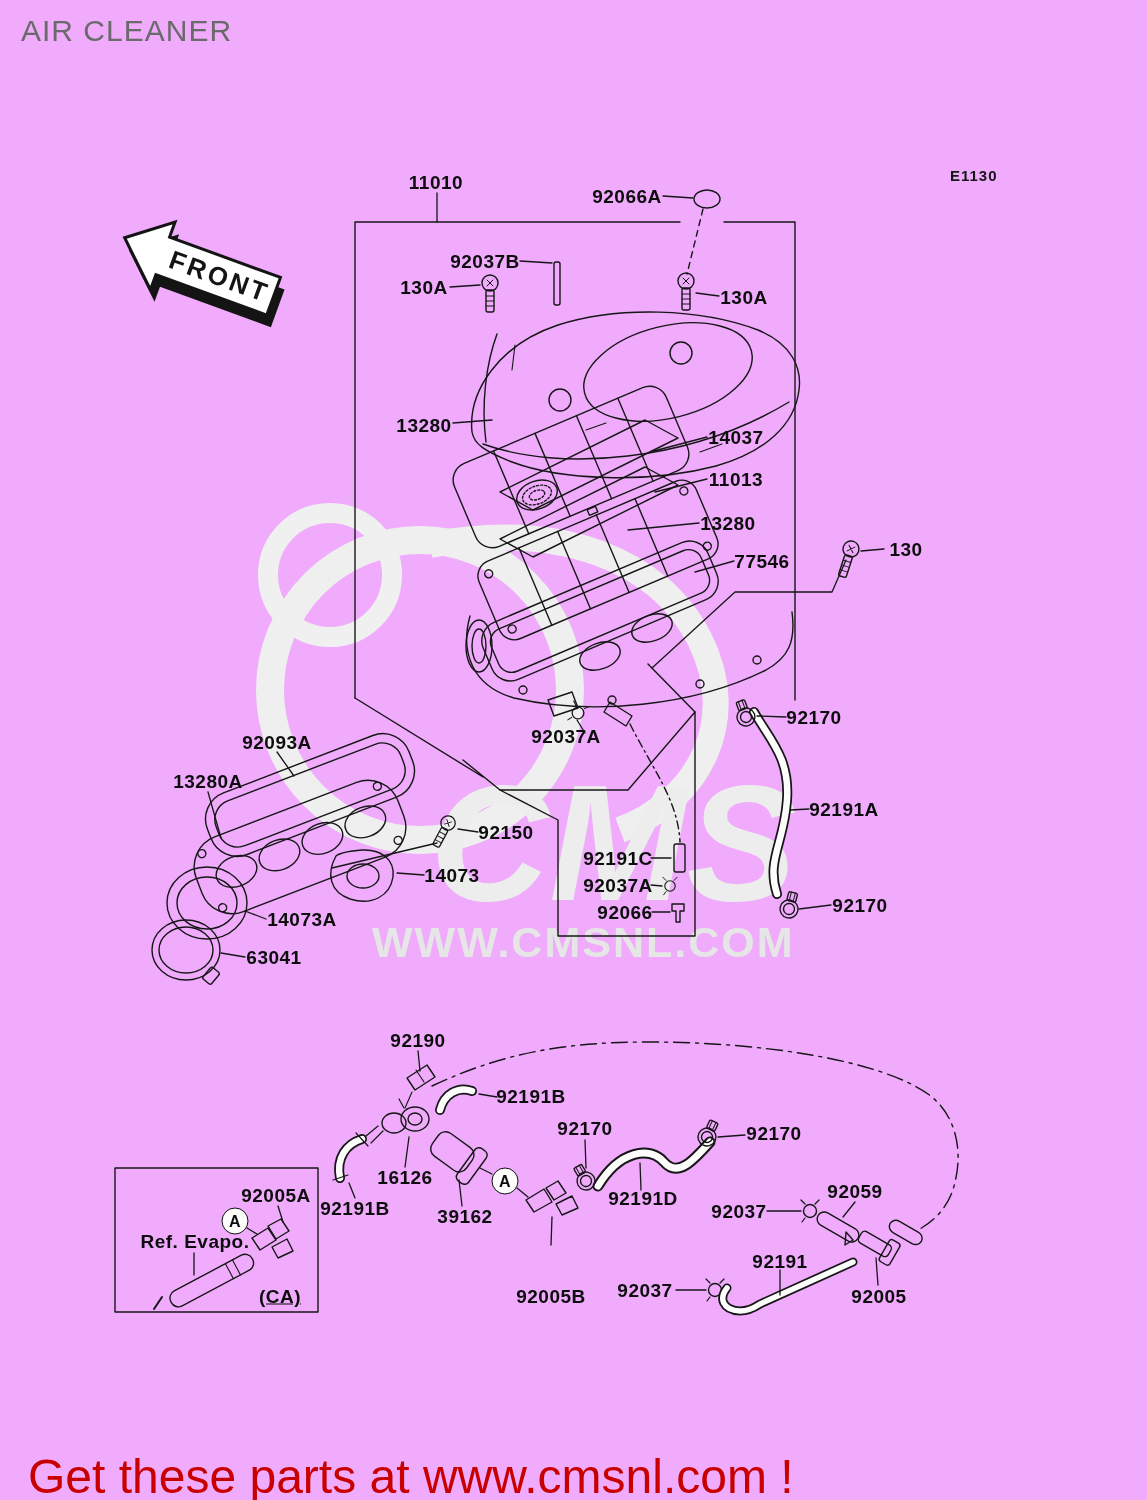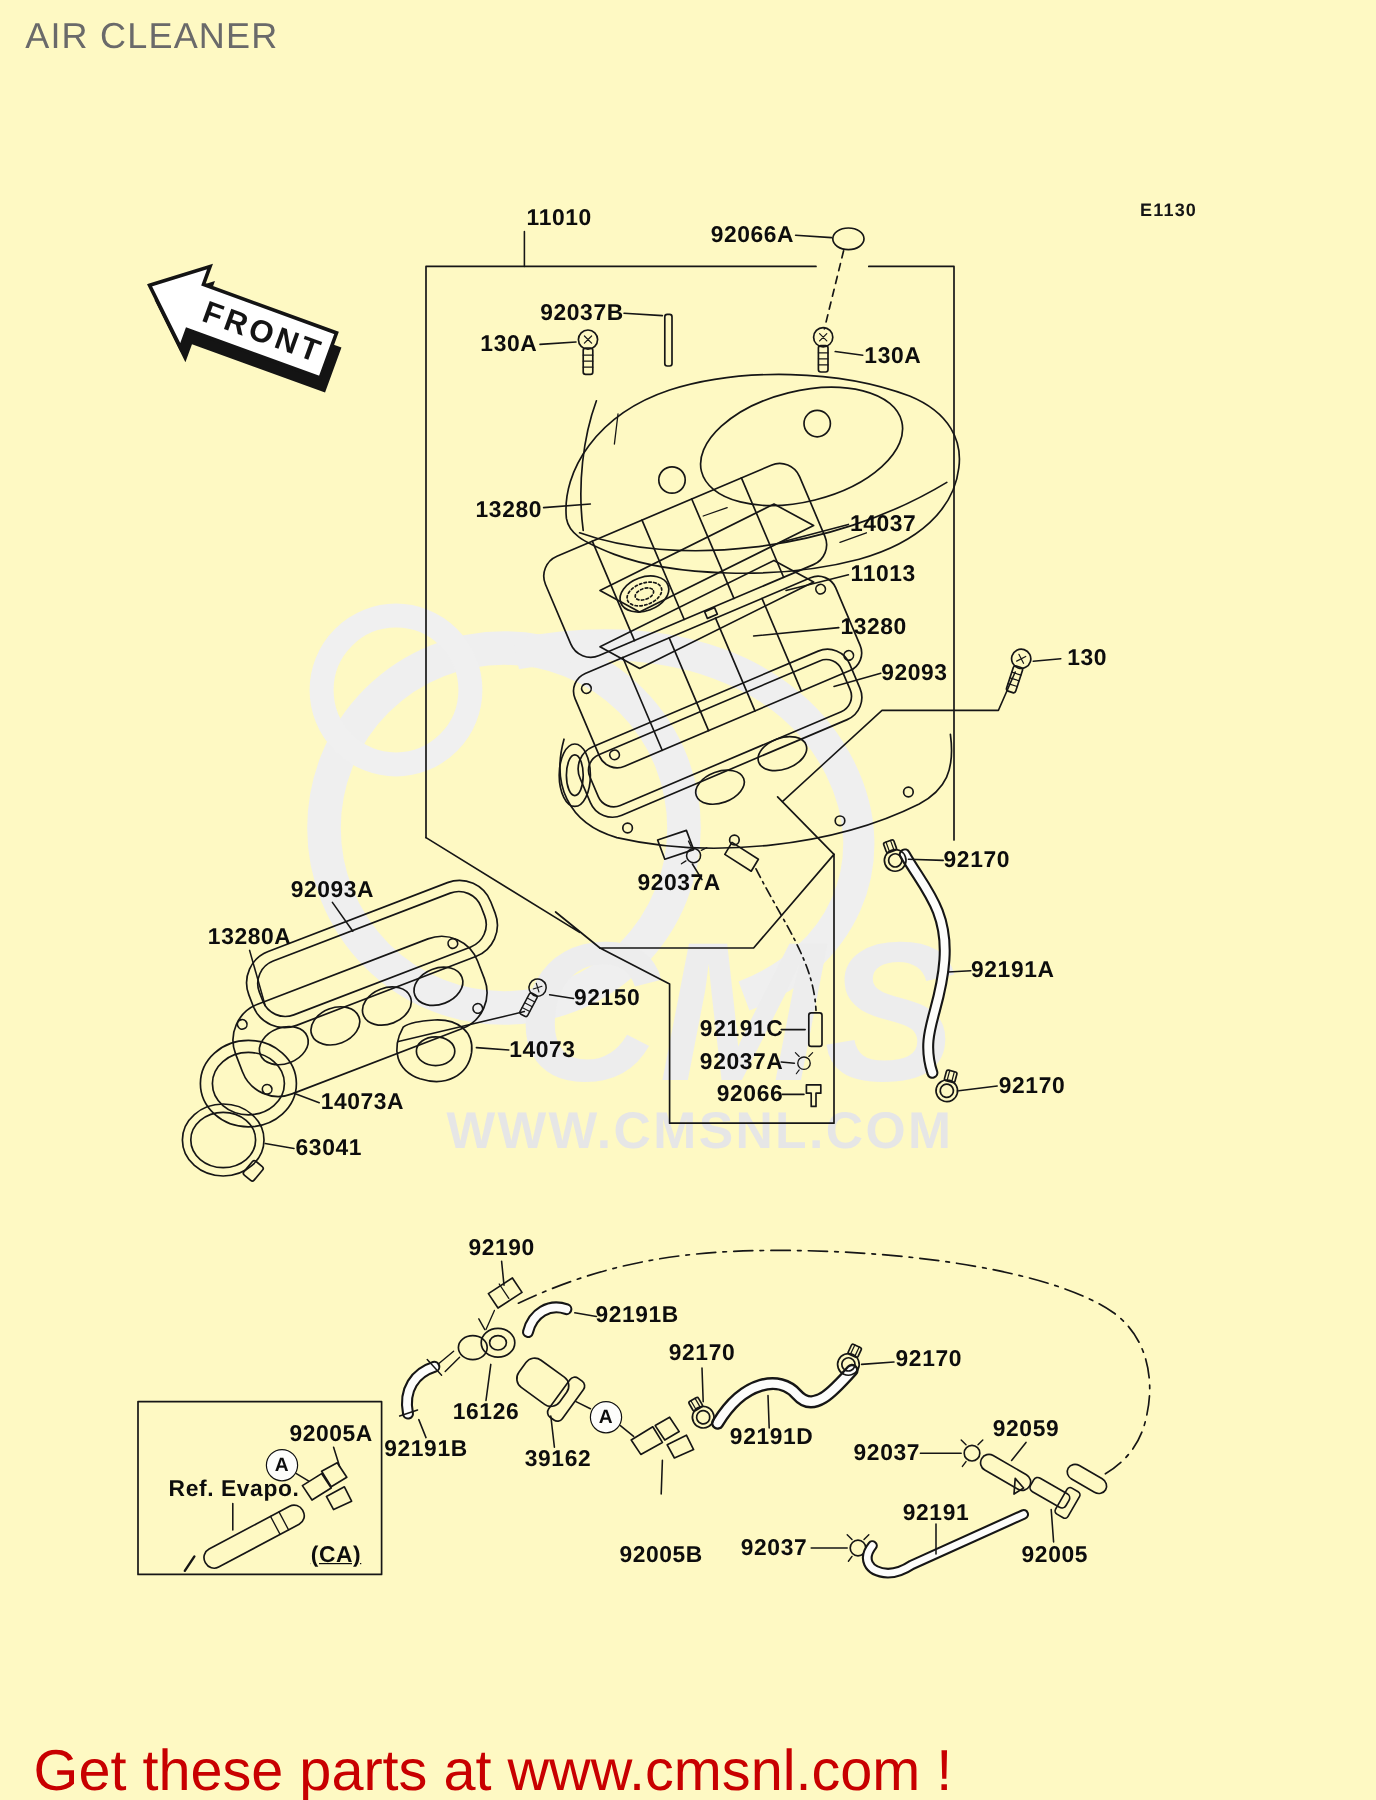--- a/index.html
+++ b/index.html
@@ -1,16 +1,16 @@
 <!DOCTYPE html>
 <html><head>
 <meta charset="utf-8">
 <style>
   html,body{margin:0;padding:0;background:#ffffff;}
-  .stage{position:relative;width:1147px;height:1500px;background:#fef9c3;
+  .stage{position:relative;width:1147px;height:1500px;background:#f0abfc;
          font-family:"Liberation Sans",sans-serif;overflow:hidden;}
   .page-title{position:absolute;left:21px;top:14px;font-size:30px;color:#6a6a6a;
               letter-spacing:1px;}
   .diagram-code{position:absolute;left:950px;top:167px;font-size:15px;font-weight:bold;
                 color:#151515;letter-spacing:1px;text-align:center;}
   svg.art{position:absolute;left:0;top:0;}
   #labels{position:absolute;left:0;top:0;width:100%;height:100%;}
   .plabel{position:absolute;transform:translate(-50%,-50%);font-size:19px;font-weight:bold;
           color:#0d0d0d;white-space:nowrap;letter-spacing:0.5px;line-height:1;}
   .plabel.callout{width:25px;height:25px;border:1.7px solid #111;border-radius:50%;
@@ -213,30 +213,30 @@
         M418,1051 L420,1071 M497,1097 L479,1094 M585,1140 L586,1168
         M745,1135 L718,1137 M405,1167 L409,1137 M355,1198 L349,1183
         M462,1206 L459,1180 M551,1245 L552,1217 M641,1190 L640,1163
         M767,1211 L801,1211 M855,1202 L843,1217 M780,1270 L780,1295
         M676,1290 L706,1290 M878,1285 L876,1258 M278,1206 L283,1222
         M194,1253 L194,1275 M247,1228 L257,1234 M517,1188 L528,1197 M492,1174 L480,1168"></path>
     </g>
   </svg>
 
   <div id="labels">
-      <div class="plabel" style="left: 436px; top: 182px; margin-left: 30px;">11010</div>
+      <div class="plabel" style="left: 436px; top: 182px;">11010</div>
       <div class="plabel" style="left: 627px; top: 196px;">92066A</div>
       <div class="plabel" style="left: 485px; top: 261px;">92037B</div>
       <div class="plabel" style="left: 424px; top: 287px;">130A</div>
       <div class="plabel" style="left: 744px; top: 297px;">130A</div>
       <div class="plabel" style="left: 424px; top: 425px;">13280</div>
       <div class="plabel" style="left: 736px; top: 437px;">14037</div>
       <div class="plabel" style="left: 736px; top: 479px;">11013</div>
       <div class="plabel" style="left: 728px; top: 523px;">13280</div>
-      <div class="plabel" style="left: 762px; top: 561px;">92093</div>
+      <div class="plabel" style="left: 762px; top: 561px;">77546</div>
       <div class="plabel" style="left: 906px; top: 549px;">130</div>
       <div class="plabel" style="left: 814px; top: 717px;">92170</div>
       <div class="plabel" style="left: 566px; top: 736px;">92037A</div>
       <div class="plabel" style="left: 277px; top: 742px;">92093A</div>
       <div class="plabel" style="left: 208px; top: 781px;">13280A</div>
       <div class="plabel" style="left: 506px; top: 832px;">92150</div>
       <div class="plabel" style="left: 618px; top: 858px;">92191C</div>
       <div class="plabel" style="left: 618px; top: 885px;">92037A</div>
       <div class="plabel" style="left: 625px; top: 912px;">92066</div>
       <div class="plabel" style="left: 844px; top: 809px;">92191A</div>

